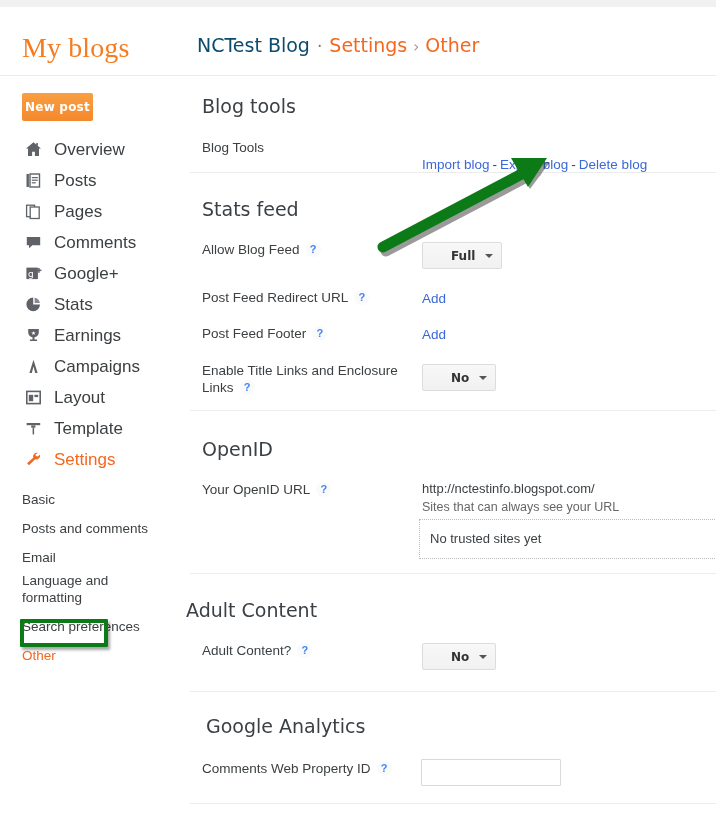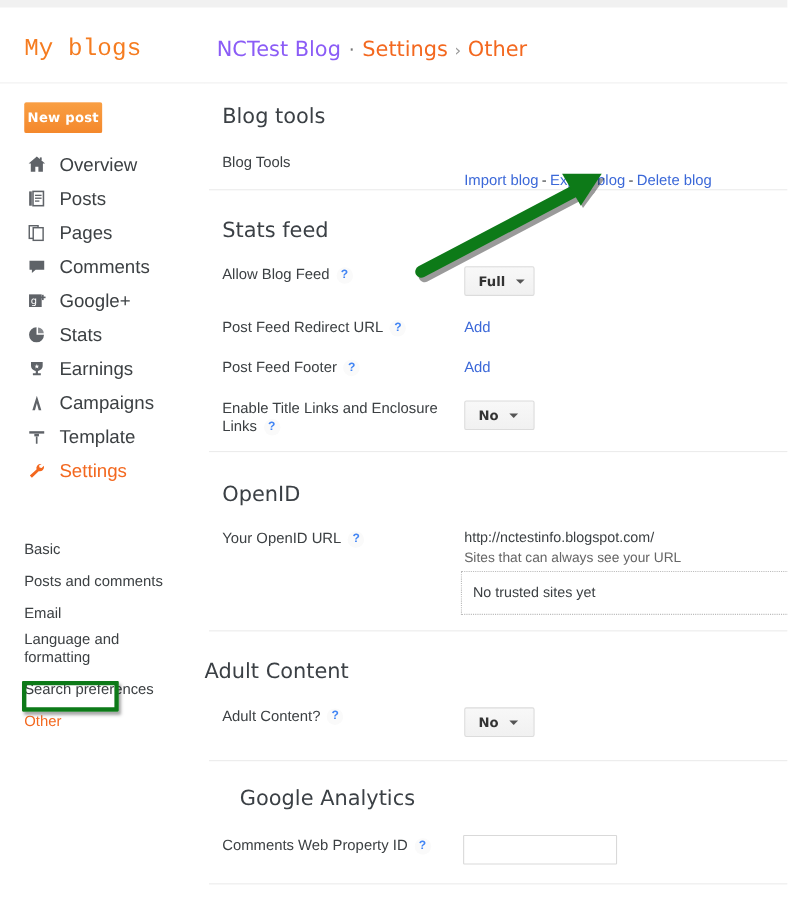--- a/index.html
+++ b/index.html
@@ -27,34 +27,34 @@
     width: 716px; height: 68px;
     background: #ffffff;
   }
   .header-rule {
     position: absolute; left: 0; top: 75px;
     width: 716px; height: 1px;
     background: #ebebeb;
   }
   .my-blogs {
     position: absolute; left: 22px; top: 25px;
-    font-size: 22px; color: #f57c20;
-    font-family: Liberation Mono, monospace;
+    font-size: 28px; color: #f57c20;
+    font-family: Liberation Serif, serif;
     font-weight: 400;
     letter-spacing: .1px;
     white-space: nowrap;
   }
   .breadcrumb {
     position: absolute; left: 197px; top: 27px;
     font-size: 19px;
     font-family: "DejaVu Sans", sans-serif;
     white-space: nowrap;
     color: #444;
   }
-  .breadcrumb .blog-name { color: #8b5cf6; }
+  .breadcrumb .blog-name { color: #0c4a6e; }
   .breadcrumb .sep-dot { color: #777; margin: 0 7px; font-size: 17px; }
   .breadcrumb .sep-chev { color: #999; margin: 0 6px; font-size: 15px; }
   .breadcrumb .crumb-link { color: #f3681f; }
 
   
   .sidebar {
     position: absolute; left: 0; top: 76px;
     width: 186px; height: 753px;
     background: #ffffff;
   }
@@ -179,21 +179,21 @@
     height: 27px;
     min-width: 64px;
     background: #f5f5f5;
     background-image: linear-gradient(#f8f8f8, #f1f1f1);
     border: 1px solid #dcdcdc;
     border-radius: 2px;
     color: #333;
     font-size: 12px; font-weight: bold;
     font-family: "DejaVu Sans", sans-serif;
     display: flex; align-items: center;
-    padding: 0 8px 0 12px;
+    padding: 0 8px 0 28px;
     cursor: pointer;
     white-space: nowrap;
   }
   .dropdown .caret {
     margin-left: 10px;
     width: 0; height: 0;
     border-left: 4px solid transparent;
     border-right: 4px solid transparent;
     border-top: 4px solid #555;
   }
@@ -339,20 +339,30 @@
 
       <div class="nav-item">
         <span class="nav-icon">
           <svg width="17" height="17" viewBox="0 0 17 17">
               <path fill="#5f6368" d="M8.5 1.8 12.6 15h-2.4L8.5 8.6 6.8 15H4.4z"></path>
             </svg>
         </span>
         <span class="nav-label">Campaigns</span>
       </div>
 
+      <div class="nav-item">
+        <span class="nav-icon">
+          <svg width="17" height="17" viewBox="0 0 17 17">
+              <rect x="1.8" y="2.4" width="13.4" height="12.2" fill="none" stroke="#5f6368" stroke-width="1.6"></rect>
+              <rect x="3.8" y="5.8" width="4.4" height="6.4" fill="#5f6368"></rect>
+              <rect x="9.4" y="5.8" width="3.8" height="2.3" fill="#5f6368"></rect>
+            </svg>
+        </span>
+        <span class="nav-label">Layout</span>
+      </div>
 
       <div class="nav-item">
         <span class="nav-icon">
           <svg width="17" height="17" viewBox="0 0 17 17">
               <rect x="1.6" y="3" width="13.6" height="2.2" fill="#5f6368"></rect>
               <rect x="6.2" y="5.4" width="4.2" height="2.3" fill="#5f6368"></rect>
               <rect x="7.6" y="7.8" width="1.5" height="6.6" fill="#5f6368"></rect>
             </svg>
         </span>
         <span class="nav-label">Template</span>
@@ -461,21 +471,21 @@
         <span>Adult Content?</span><span class="help-icon">?</span>
       </div>
       <div class="dropdown" style="left:236px; top:567px;">
         <span>No</span>
         <span class="caret"></span>
       </div>
       <div class="divider" style="top:615px;"></div>
     </div>
 
     <div class="section">
-      <div class="section-title" style="left:32px; top:639px;">Google Analytics</div>
+      <div class="section-title" style="left:20px; top:639px;">Google Analytics</div>
       <div class="row-label" style="left:16px; top:684px;">
         <span>Comments Web Property ID</span><span class="help-icon">?</span>
       </div>
       <input class="text-input" style="left: 235px; top: 683px;" type="text" placeholder="">
       <div class="divider" style="top:727px;"></div>
     </div>
 
   </div>
 
   <svg class="anno-arrow" viewBox="0 0 716 829">

